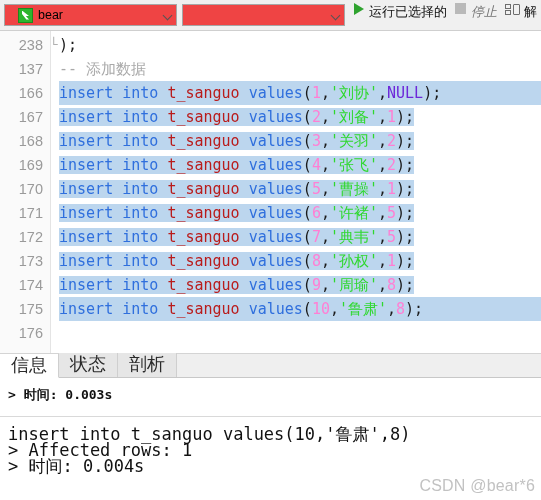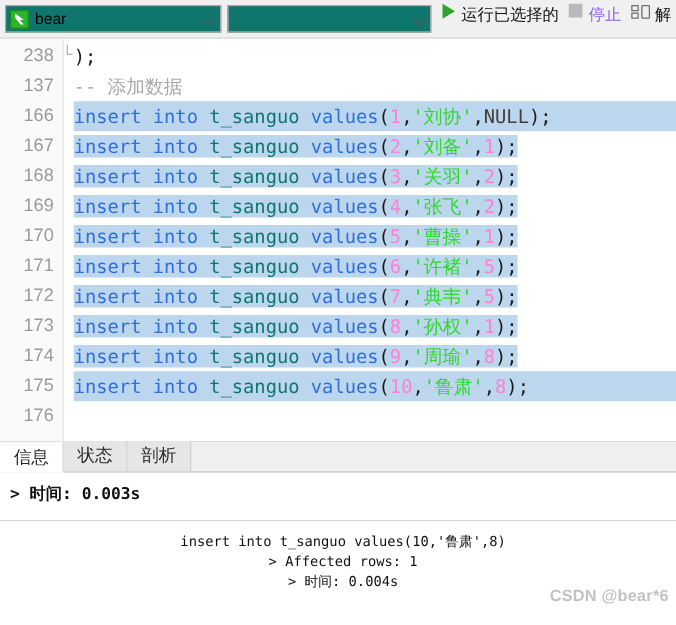--- a/index.html
+++ b/index.html
@@ -23,26 +23,26 @@
     background: #f0f0f0;
     border-bottom: 1px solid #cfcfcf;
     display: flex;
     align-items: center;
     padding: 0 0 0 4px;
     box-sizing: border-box;
     overflow: hidden;
   }
   .combo {
     height: 22px;
-    background: #0f766e;
+    background: #ef4444;
     border: 1px solid #a6a6a6;
     display: flex;
     align-items: center;
     box-sizing: border-box;
-    padding: 0 2px 0 3px;
+    padding: 0 2px 0 13px;
     margin-right: 5px;
   }
   .combo-db { width: 176px; }
   .combo-blank { width: 165px; }
   .db-icon {
     width: 15px;
     height: 15px;
     background: #2db52d;
     border: 1px solid #1d8a1d;
     box-sizing: border-box;
@@ -92,21 +92,21 @@
     width: 0; height: 0;
     border-left: 10px solid #2fa32f;
     border-top: 6px solid transparent;
     border-bottom: 6px solid transparent;
     margin-right: 5px;
   }
   .tb-label {
     font-size: 13px;
     color: #111;
   }
-  .tb-label.disabled { color: #8b5cf6; }
+  .tb-label.disabled { color: #737373; font-style: italic; }
   .stop-icon {
     width: 11px; height: 11px;
     background: #b9b9b9;
     margin-right: 5px;
   }
   .explain-icon {
     width: 15px; height: 13px;
     margin-right: 4px;
     position: relative;
     flex: 0 0 auto;
@@ -180,24 +180,24 @@
   .linetext .inner { position: relative; z-index: 2; }
   .sel-full .linetext {
     background: #bcd6ee;
   }
   .sel-fit .linetext .inner {
     background: #bcd6ee;
   }
   
   .kw   { color: #2f6fdd; }
   .kw2  { color: #2f6fdd; }
-  .ident{ color: #0f766e; }
+  .ident{ color: #b91c1c; }
   .num  { color: #ff7fd4; }
   .str  { color: #2fd82f; }
-  .nul  { color: #404040; }
+  .nul  { color: #6d28d9; }
   .punc { color: #1a1a1a; }
   .cmt  { color: #a9a9a9; }
 
   
   .bottom {
     position: absolute;
     left: 0; right: 0; top: 354px; bottom: 0;
     background: #ffffff;
   }
   .tabstrip {
@@ -206,21 +206,21 @@
     border-bottom: 1px solid #c8c8c8;
     display: flex;
     align-items: flex-end;
     padding-left: 0px;
     box-sizing: border-box;
   }
   .tab {
     height: 24px;
     line-height: 23px;
     padding: 0 11px;
-    font-size: 14px;
+    font-size: 18px;
     color: #2a2a2a;
     box-sizing: border-box;
     border-right: 1px solid #cfcfcf;
     background: #e6e6e6;
   }
   .tab.active {
     background: #ffffff;
     border-bottom: 1px solid #ffffff;
     margin-bottom: -1px;
   }
@@ -233,35 +233,33 @@
     font-weight: bold;
   }
   .divider {
     height: 1px;
     background: #d9d9d9;
     margin: 12px 0 0 0;
   }
   .out-area {
     padding: 9px 0 0 8px;
     font-family: "DejaVu Sans Mono", monospace;
-    font-size: 11px;
+    font-size: 17px;
     color: #111;
     line-height: 16px;
     white-space: pre;
-    text-align: center;
   }
   .watermark {
     position: absolute;
     right: 6px;
-    bottom: 16px;
-    font-size: 13px;
+    bottom: 5px;
+    font-size: 16px;
     color: #c2c2c2;
     font-family: "Liberation Sans", sans-serif;
     letter-spacing: 0.2px;
-    font-weight: bold;
   }
 </style>
 </head>
 <body>
 
 <div class="toolbar">
 
   <div class="combo combo-db">
     <span class="db-icon"></span>
     <span class="combo-text">bear</span>

